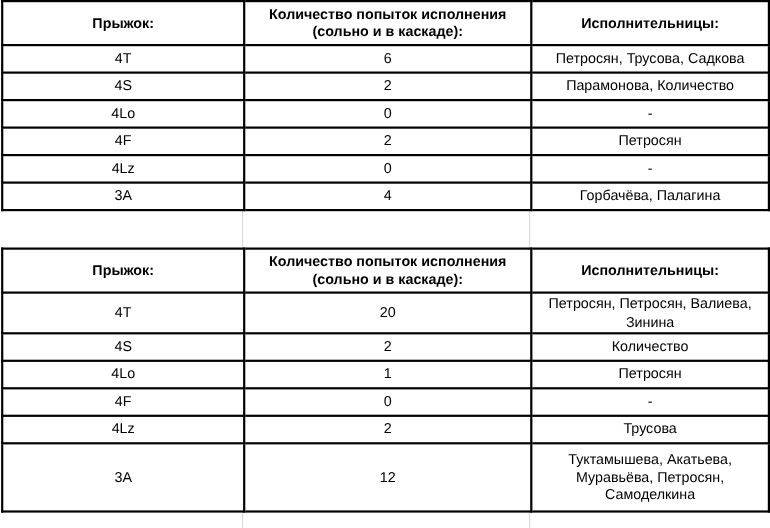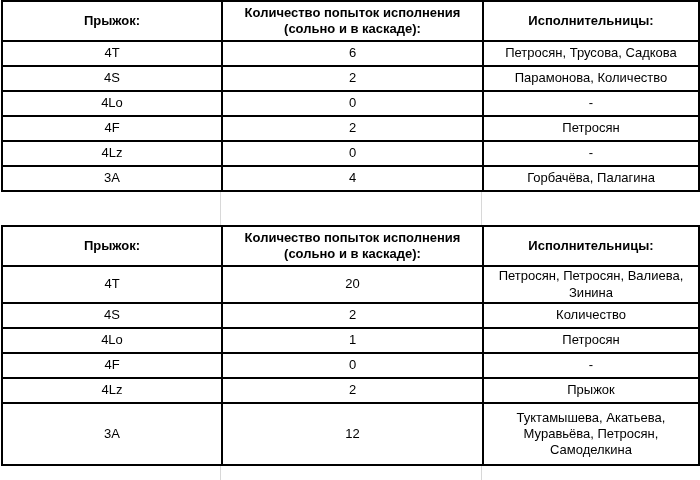--- a/index.html
+++ b/index.html
@@ -137,21 +137,21 @@
         <td>Петросян</td>
       </tr>
       <tr class="data-row">
         <td>4F</td>
         <td>0</td>
         <td>-</td>
       </tr>
       <tr class="data-row">
         <td>4Lz</td>
         <td>2</td>
-        <td>Прыжок</td>
+        <td>Трусова</td>
       </tr>
       <tr class="data-row row-3lines">
         <td>3A</td>
         <td>12</td>
         <td>Туктамышева, Акатьева, Муравьёва, Петросян, Самоделкина</td>
       </tr>
     </tbody>
   </table>
 
 </div>

